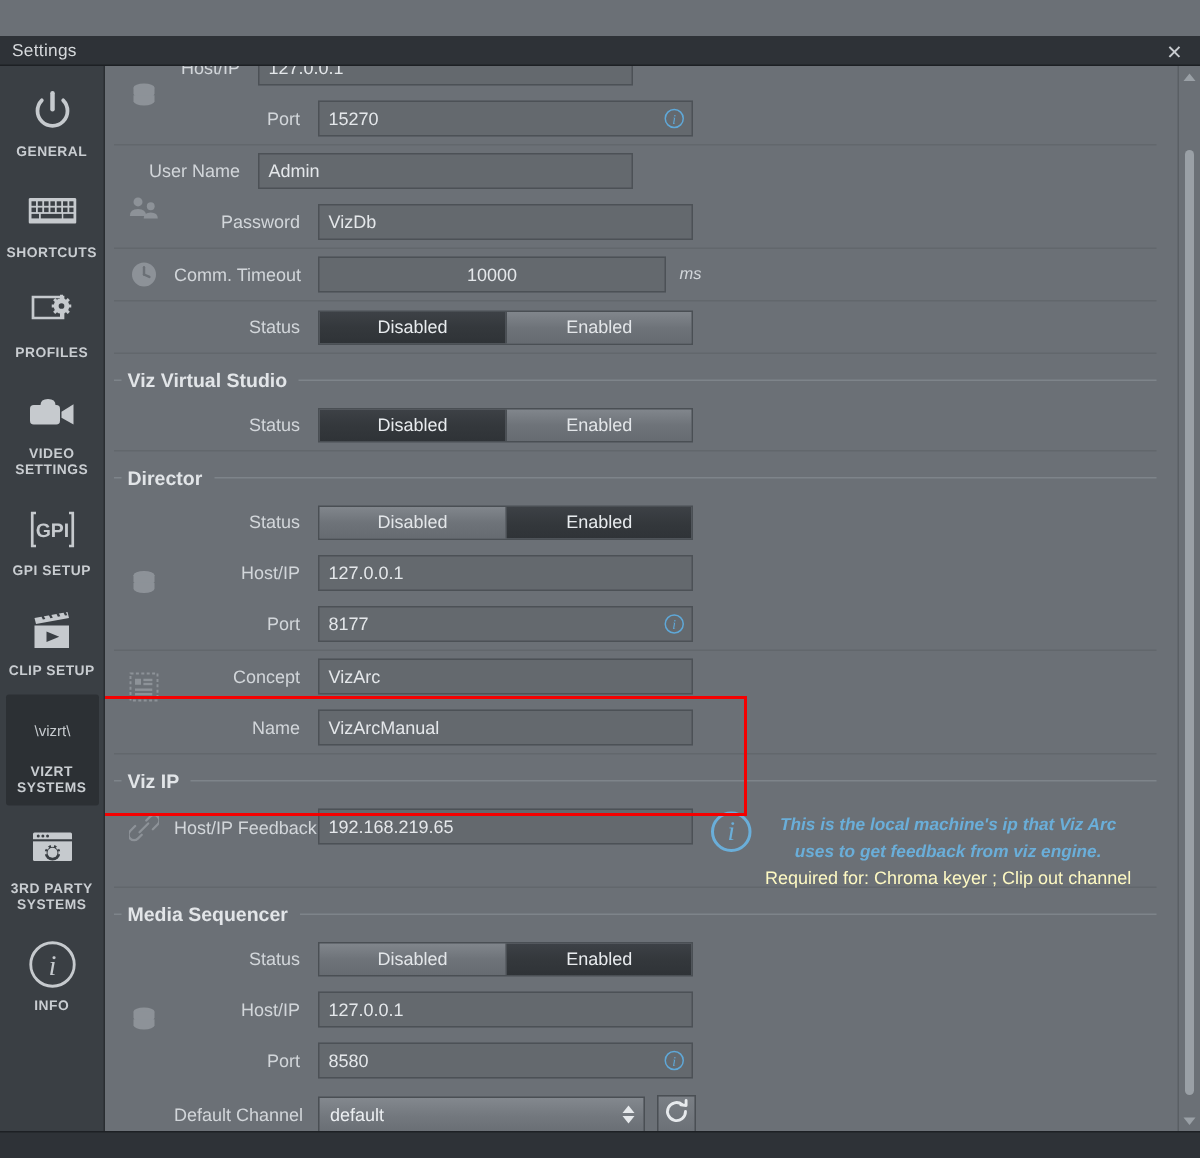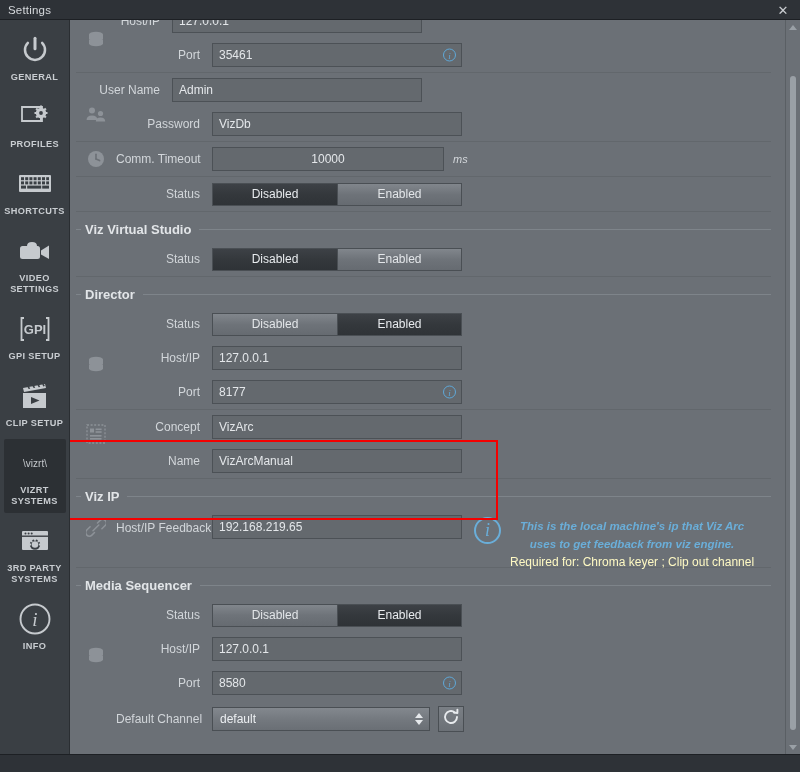--- a/index.html
+++ b/index.html
@@ -16,20 +16,21 @@
     display: flex; flex-direction: column;
   }
   
   .titlebar {
     height: 20px; flex: 0 0 20px;
     background: #2e3237;
     border-bottom: 1px solid #1d2024;
     display: flex; align-items: center;
     padding: 0 6px 0 8px;
     position: relative;
+    margin-top: 24px;
   }
   .titlebar .title {
     color: #d6d9dc; font-size: 11.5px; letter-spacing: .2px;
   }
   .titlebar .close {
     position: absolute; right: 8px; top: 0; height: 20px;
     display: flex; align-items: center; justify-content: center;
     width: 18px; color: #c9ccd0; font-size: 13px; line-height: 1;
     cursor: pointer;
   }
@@ -254,41 +255,20 @@
     <div class="sidebar">
 
       <div class="nav-item">
         <span class="nav-icon">
           <svg width="30" height="30" viewBox="0 0 24 24" fill="none" stroke="currentColor" stroke-width="2">
             <path d="M6.3 6.3a8 8 0 1 0 11.4 0" stroke-linecap="round"></path>
             <line x1="12" y1="2.5" x2="12" y2="11" stroke-linecap="round" stroke-width="2.4"></line>
           </svg>
         </span>
         <span class="nav-label">GENERAL</span>
-      </div>
-
-      <div class="nav-item">
-        <span class="nav-icon">
-          <svg width="30" height="26" viewBox="0 0 30 26" fill="none" stroke="currentColor" stroke-width="1.8">
-            <path d="M2 3h20v14H2z"></path>
-            <circle cx="21" cy="9" r="5.2" fill="currentColor" stroke="none"></circle>
-            <circle cx="21" cy="9" r="1.9" fill="#3a3f44" stroke="none"></circle>
-            <g fill="currentColor" stroke="none">
-              <rect x="20" y="1.5" width="2" height="3"></rect>
-                <rect x="20" y="13.5" width="2" height="3"></rect>
-              <rect x="14.5" y="8" width="3" height="2"></rect>
-                <rect x="24.5" y="8" width="3" height="2"></rect>
-              <rect x="16.2" y="4" width="2" height="3" transform="rotate(-45 17.2 5.5)"></rect>
-              <rect x="23.8" y="11" width="2" height="3" transform="rotate(-45 24.8 12.5)"></rect>
-              <rect x="23.8" y="4" width="2" height="3" transform="rotate(45 24.8 5.5)"></rect>
-              <rect x="16.2" y="11" width="2" height="3" transform="rotate(45 17.2 12.5)"></rect>
-            </g>
-          </svg>
-        </span>
-        <span class="nav-label">PROFILES</span>
       </div>
 
       <div class="nav-item">
         <span class="nav-icon">
           <svg width="32" height="20" viewBox="0 0 32 20" fill="currentColor">
             <rect x="0" y="1" width="32" height="17" rx="1"></rect>
             <g fill="#3a3f44">
               <rect x="2" y="3.2" width="3" height="3"></rect>
                 <rect x="6.2" y="3.2" width="3" height="3"></rect>
               <rect x="10.4" y="3.2" width="3" height="3"></rect>
@@ -307,20 +287,41 @@
                 <rect x="8.2" y="11.6" width="14" height="3"></rect>
               <rect x="23.2" y="11.6" width="6.8" height="3"></rect>
             </g>
           </svg>
         </span>
         <span class="nav-label">SHORTCUTS</span>
       </div>
 
       <div class="nav-item">
         <span class="nav-icon">
+          <svg width="30" height="26" viewBox="0 0 30 26" fill="none" stroke="currentColor" stroke-width="1.8">
+            <path d="M2 3h20v14H2z"></path>
+            <circle cx="21" cy="9" r="5.2" fill="currentColor" stroke="none"></circle>
+            <circle cx="21" cy="9" r="1.9" fill="#3a3f44" stroke="none"></circle>
+            <g fill="currentColor" stroke="none">
+              <rect x="20" y="1.5" width="2" height="3"></rect>
+                <rect x="20" y="13.5" width="2" height="3"></rect>
+              <rect x="14.5" y="8" width="3" height="2"></rect>
+                <rect x="24.5" y="8" width="3" height="2"></rect>
+              <rect x="16.2" y="4" width="2" height="3" transform="rotate(-45 17.2 5.5)"></rect>
+              <rect x="23.8" y="11" width="2" height="3" transform="rotate(-45 24.8 12.5)"></rect>
+              <rect x="23.8" y="4" width="2" height="3" transform="rotate(45 24.8 5.5)"></rect>
+              <rect x="16.2" y="11" width="2" height="3" transform="rotate(45 17.2 12.5)"></rect>
+            </g>
+          </svg>
+        </span>
+        <span class="nav-label">PROFILES</span>
+      </div>
+
+      <div class="nav-item">
+        <span class="nav-icon">
           <svg width="32" height="22" viewBox="0 0 32 22" fill="currentColor">
             <rect x="1" y="6" width="20" height="13" rx="2.5"></rect>
             <path d="M8 6 q0-4 5-4 t5 4z"></path>
             <path d="M22 10.5 L30 5.5 L30 19 L22 14.5 z"></path>
           </svg>
         </span>
         <span class="nav-label">VIDEO SETTINGS</span>
       </div>
 
       <div class="nav-item">
@@ -410,21 +411,21 @@
               </span>
               <span class="lbl">Host/IP</span>
               <div class="field-wrap">
                 <div class="txt clip-top">127.0.0.1</div>
               </div>
             </div>
             <div class="row">
               <span class="gutter"></span>
               <span class="lbl">Port</span>
               <div class="field-wrap">
-                <div class="txt">35461</div>
+                <div class="txt">15270</div>
                 <span class="info-i">i</span>
               </div>
             </div>
             <div class="hr"></div>
 
             <div class="row">
               <span class="gutter" style="position:absolute;left:6px;top:102px;">
                 <svg width="22" height="18" viewBox="0 0 22 18" fill="currentColor">
                   <circle cx="7" cy="4.6" r="3"></circle>
                   <path d="M1.6 14 q0-4.6 5.4-4.6 t5.4 4.6 z"></path>

